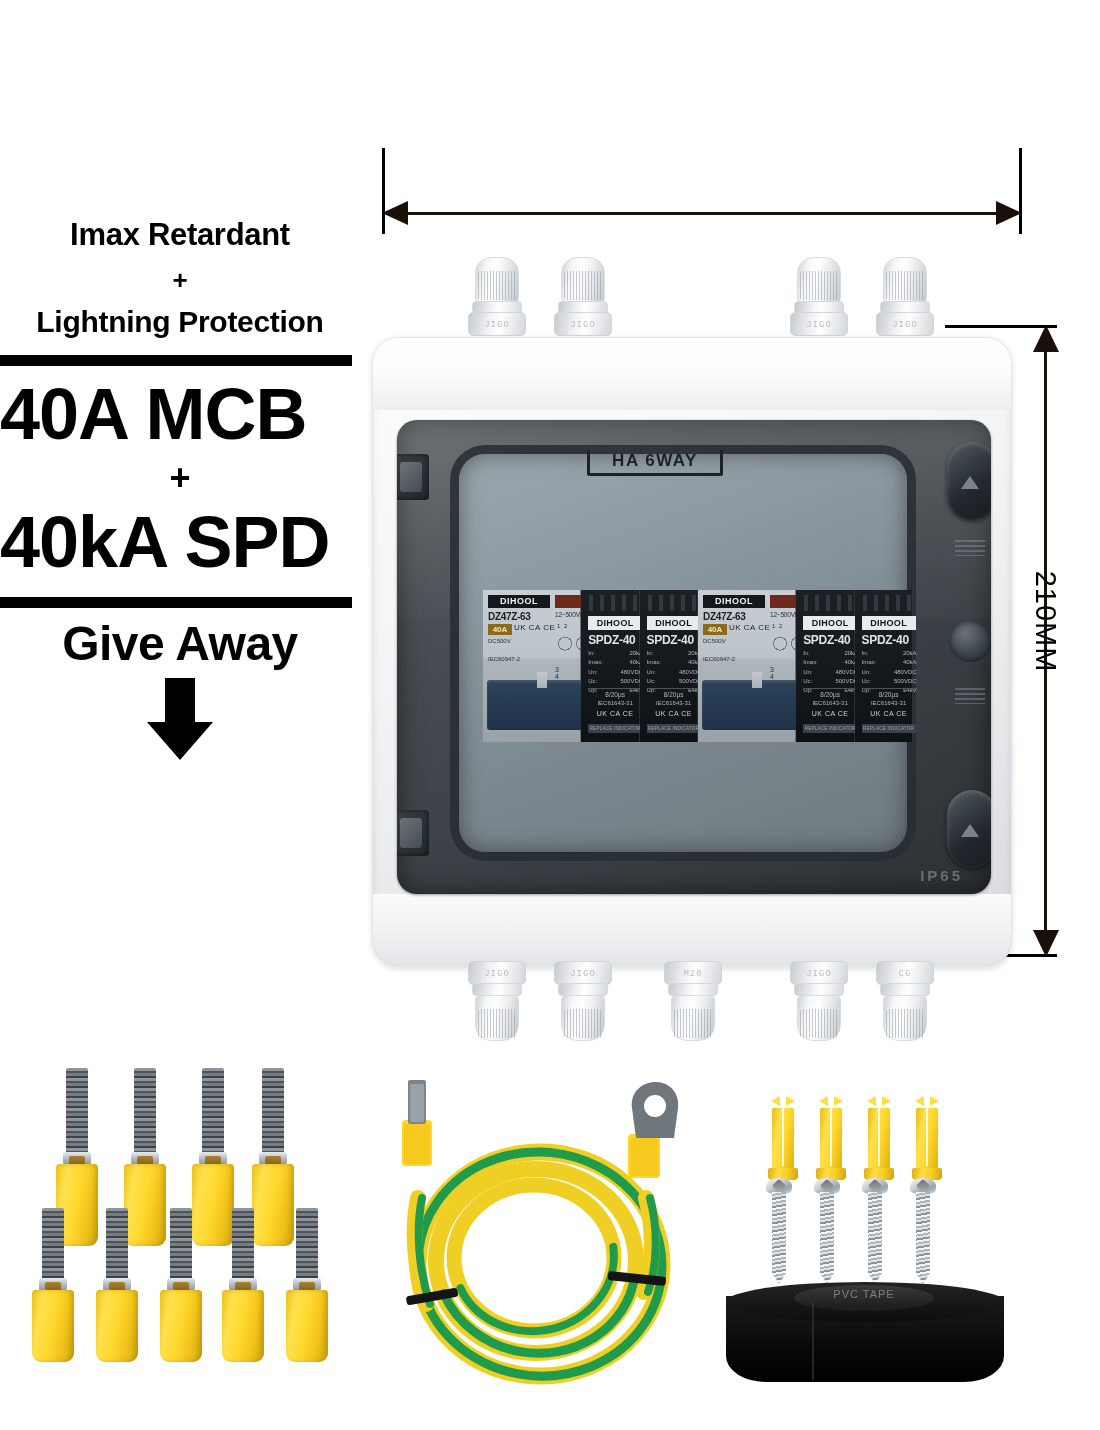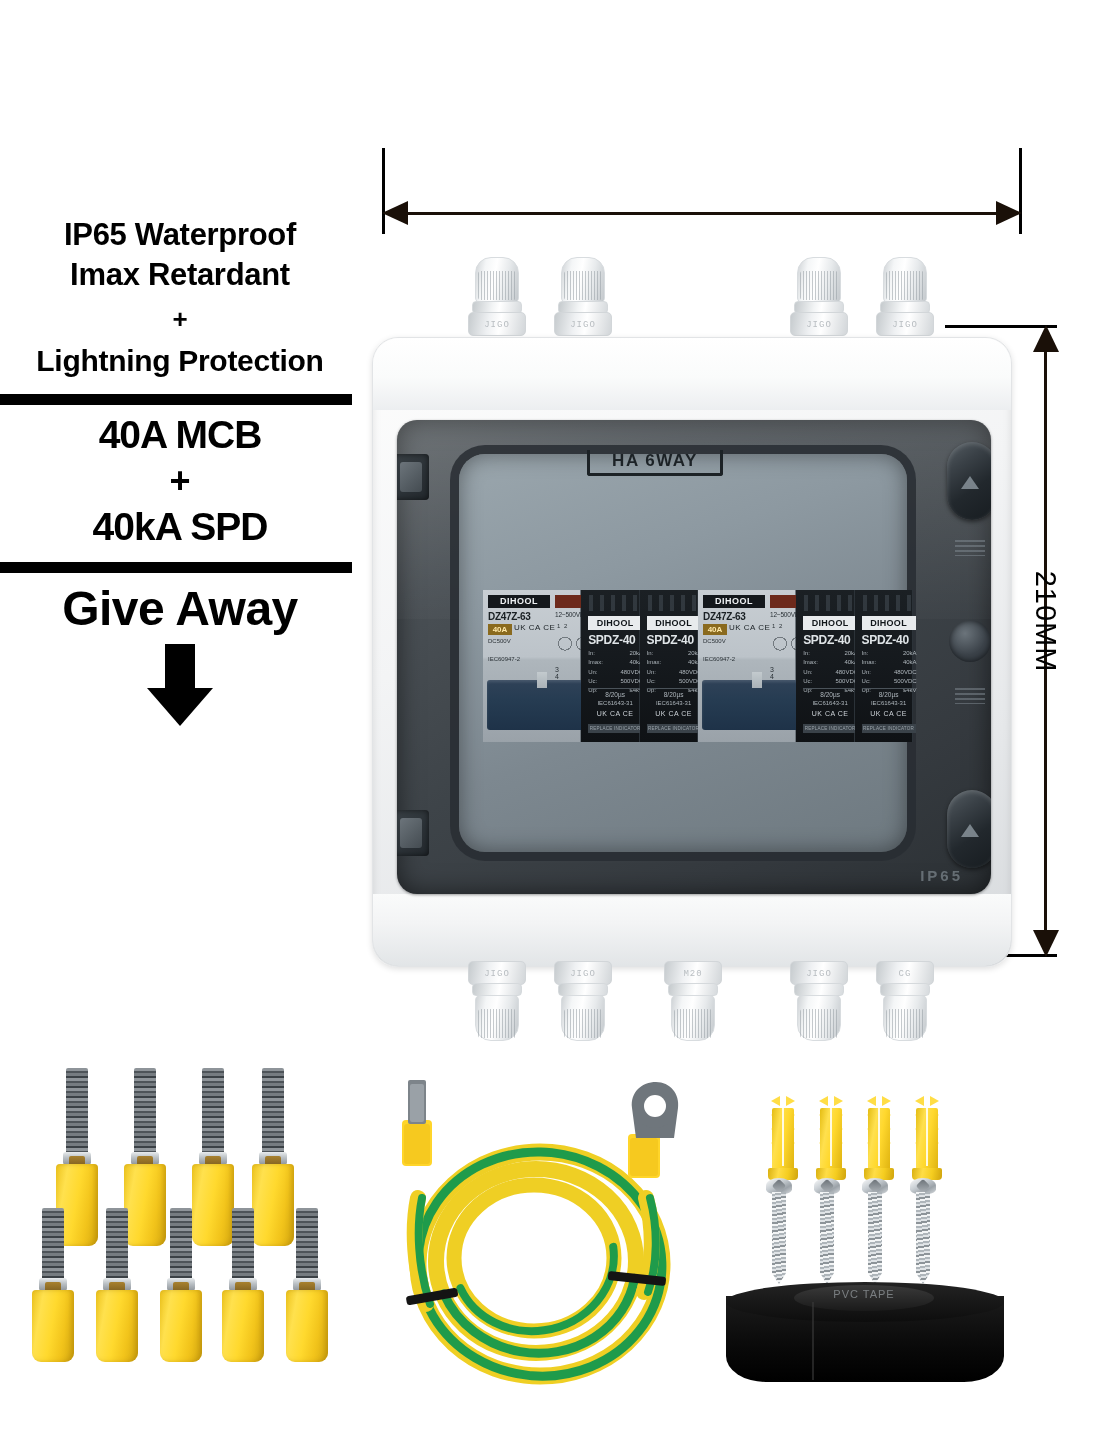--- a/index.html
+++ b/index.html
@@ -9,21 +9,21 @@
     font-family:"Liberation Sans", sans-serif; color:#000;
   }
 
   
   #left-panel { position:absolute; left:0; top:215px; width:360px; }
   .feat-line { text-align:center; font-weight:bold; font-size:31px; line-height:1.28; letter-spacing:-0.3px; }
   .plus-sm { text-align:center; font-weight:bold; font-size:26px; line-height:1.5; margin:6px 0 2px; }
   .feat-line2 { text-align:center; font-weight:bold; font-size:30px; line-height:1.3; letter-spacing:-0.3px; }
   .rule { height:11px; background:#000; margin:14px 0 8px; width:352px; }
   .rule2 { height:11px; background:#000; margin:14px 0 10px; width:352px; }
-  .big-spec { text-align:center; font-weight:bold; font-size:39px; line-height:1.12; letter-spacing:-1px; }
+  .big-spec { text-align:left; font-weight:bold; font-size:72px; line-height:1.12; letter-spacing:-1px; }
   .plus-md { text-align:center; font-weight:bold; font-size:36px; line-height:1.1; margin:4px 0; }
   .give { text-align:center; font-weight:bold; font-size:48px; line-height:1.1; letter-spacing:-0.5px; }
 
   
   #giveaway-arrow { width:90px; height:82px; margin:8px auto 0; position:relative; }
   #giveaway-arrow .shaft { position:absolute; left:30px; top:0; width:30px; height:48px; background:#000; }
   #giveaway-arrow .head {
     position:absolute; left:12px; top:44px; width:0; height:0;
     border-left:33px solid transparent; border-right:33px solid transparent; border-top:38px solid #000;
   }
@@ -290,21 +290,20 @@
     background:linear-gradient(180deg,#3a3a3a,#1a1a1a);
   }
   #tape .hole-txt { position:absolute; left:68px; top:6px; width:140px; text-align:center;
     color:#9aa0a4; font-size:11px; letter-spacing:1px; font-family:"Liberation Sans", sans-serif; opacity:.7; }
   #tape .seam { position:absolute; left:86px; top:20px; width:2px; height:78px; background:#3a3a3a; opacity:.6; }
 </style>
 </head>
 <body>
 
 <div id="left-panel">
-  <div class="feat-line">IP65 Waterproof</div>
   <div class="feat-line">Imax Retardant</div>
   <div class="plus-sm">+</div>
   <div class="feat-line2">Lightning Protection</div>
 
   <div class="rule"></div>
 
   <div class="big-spec">40A MCB</div>
   <div class="plus-md">+</div>
   <div class="big-spec">40kA SPD</div>
 

